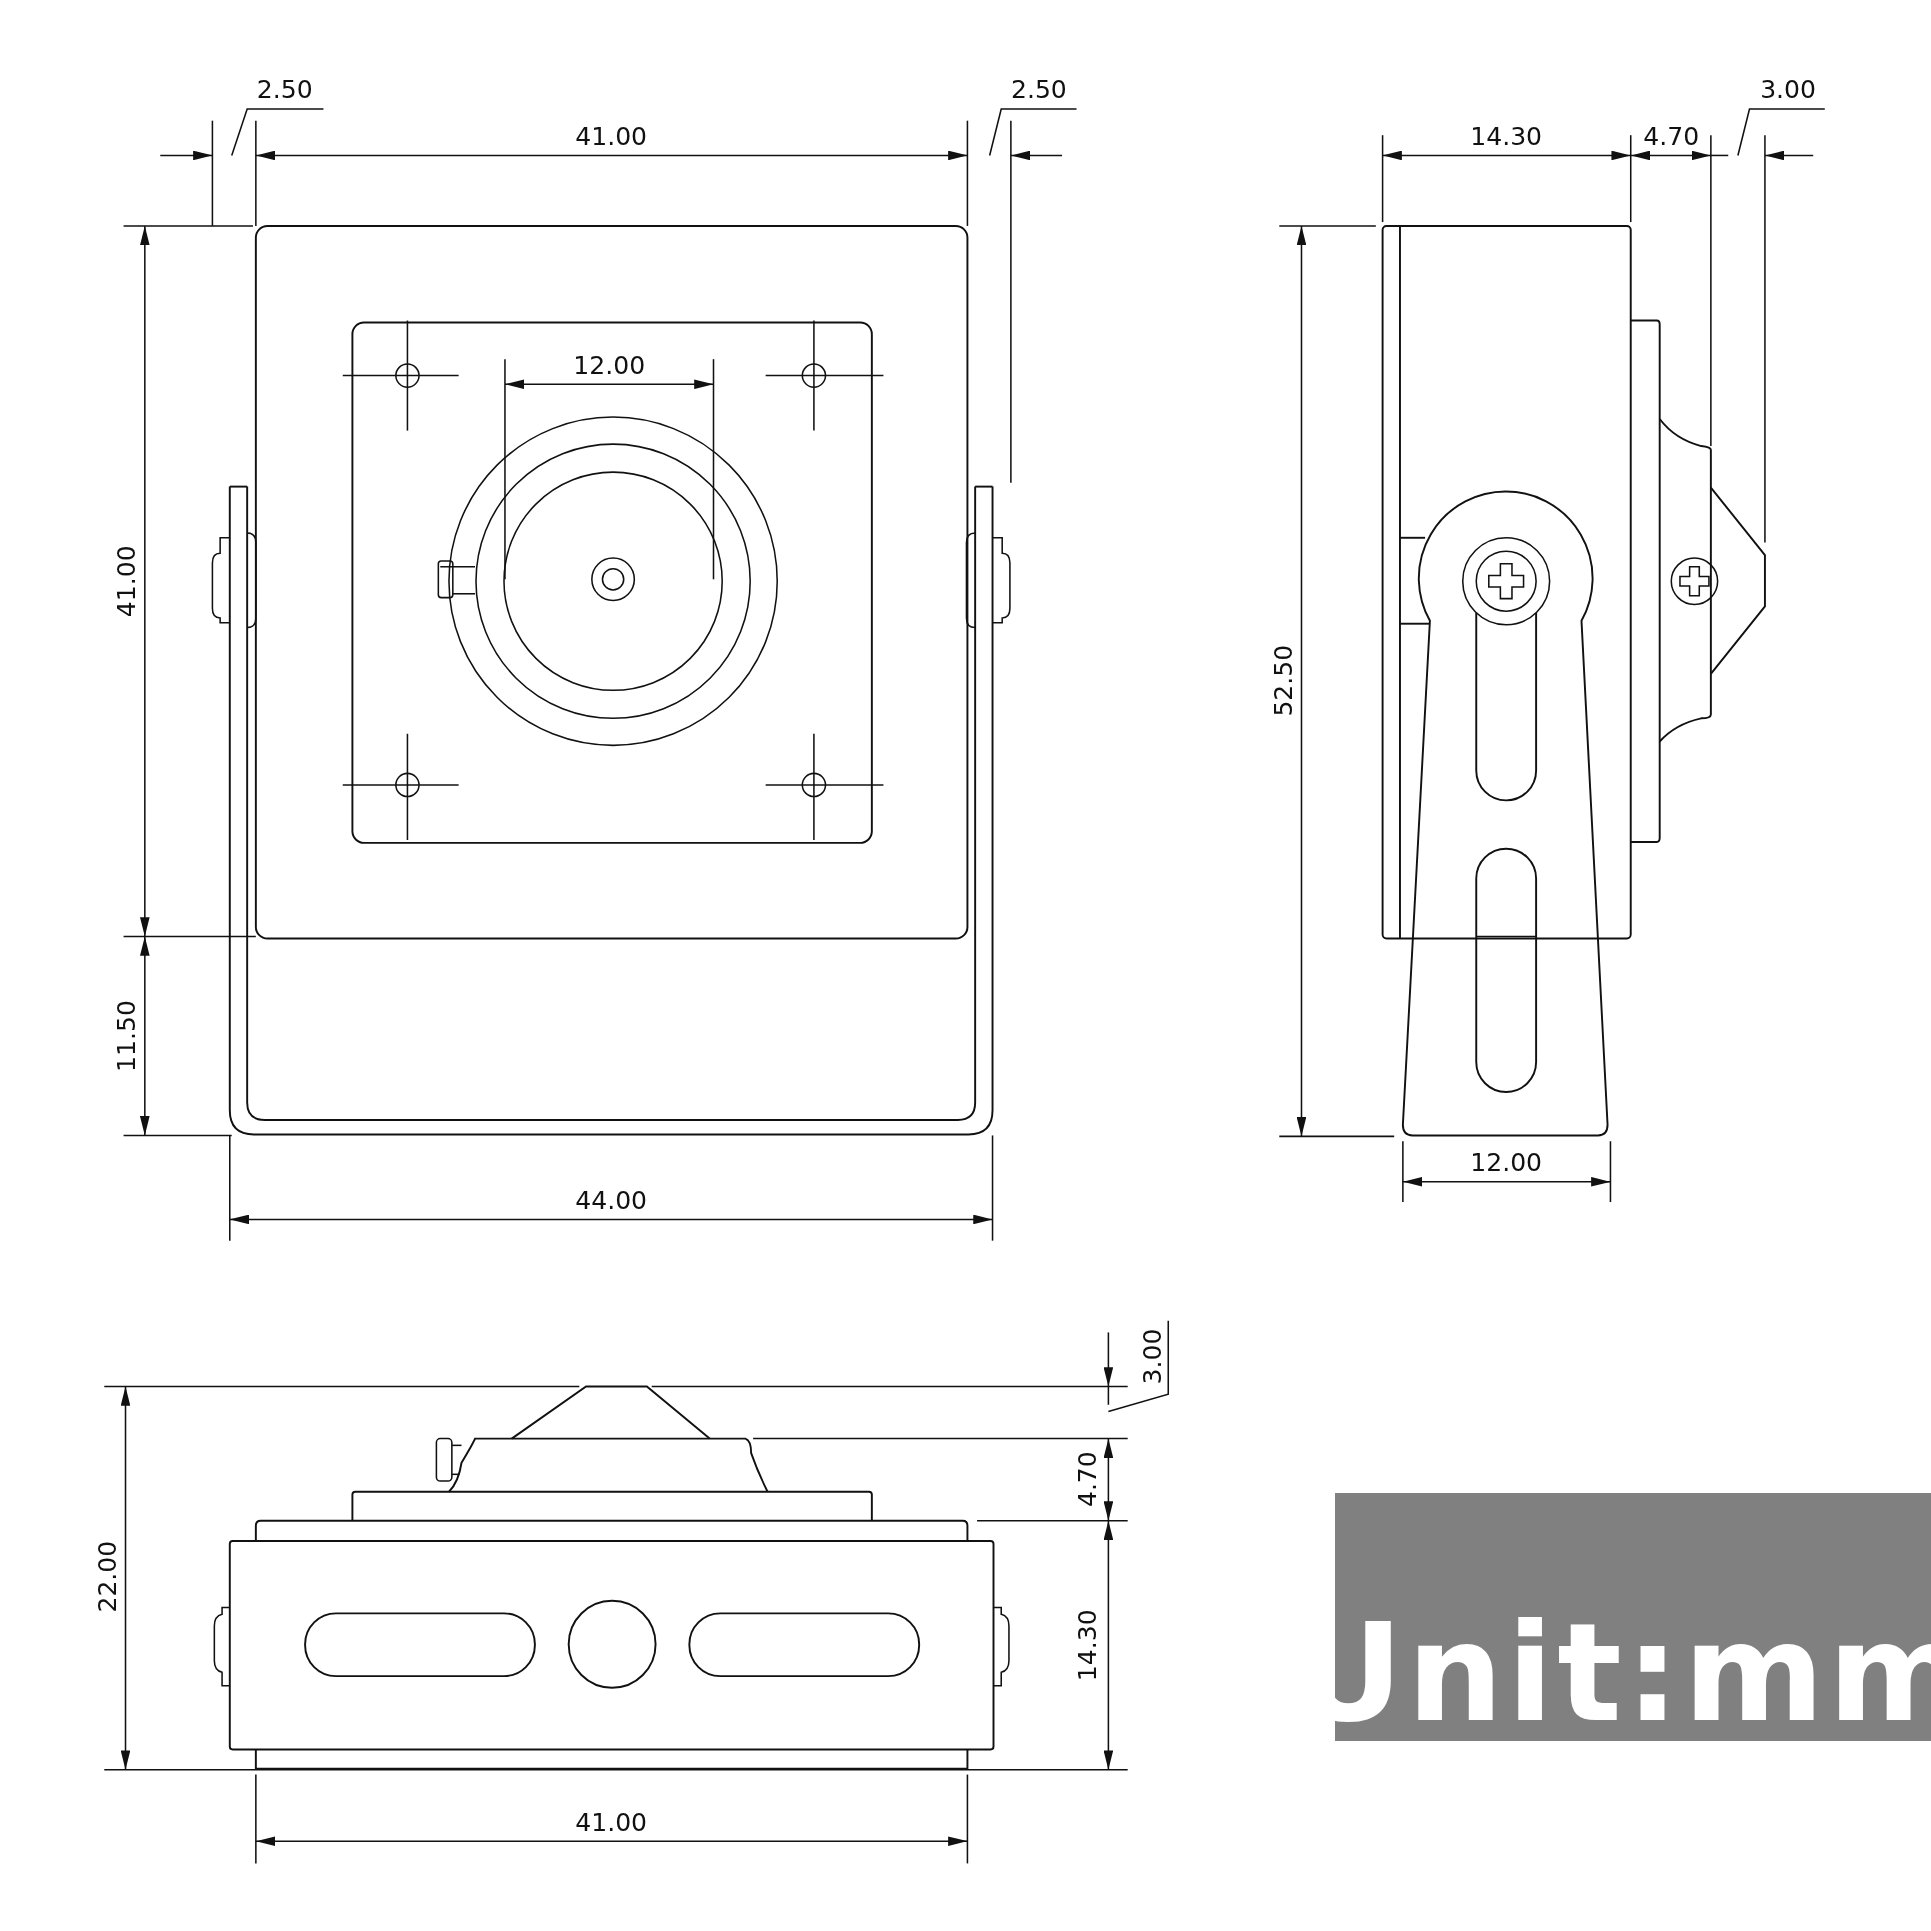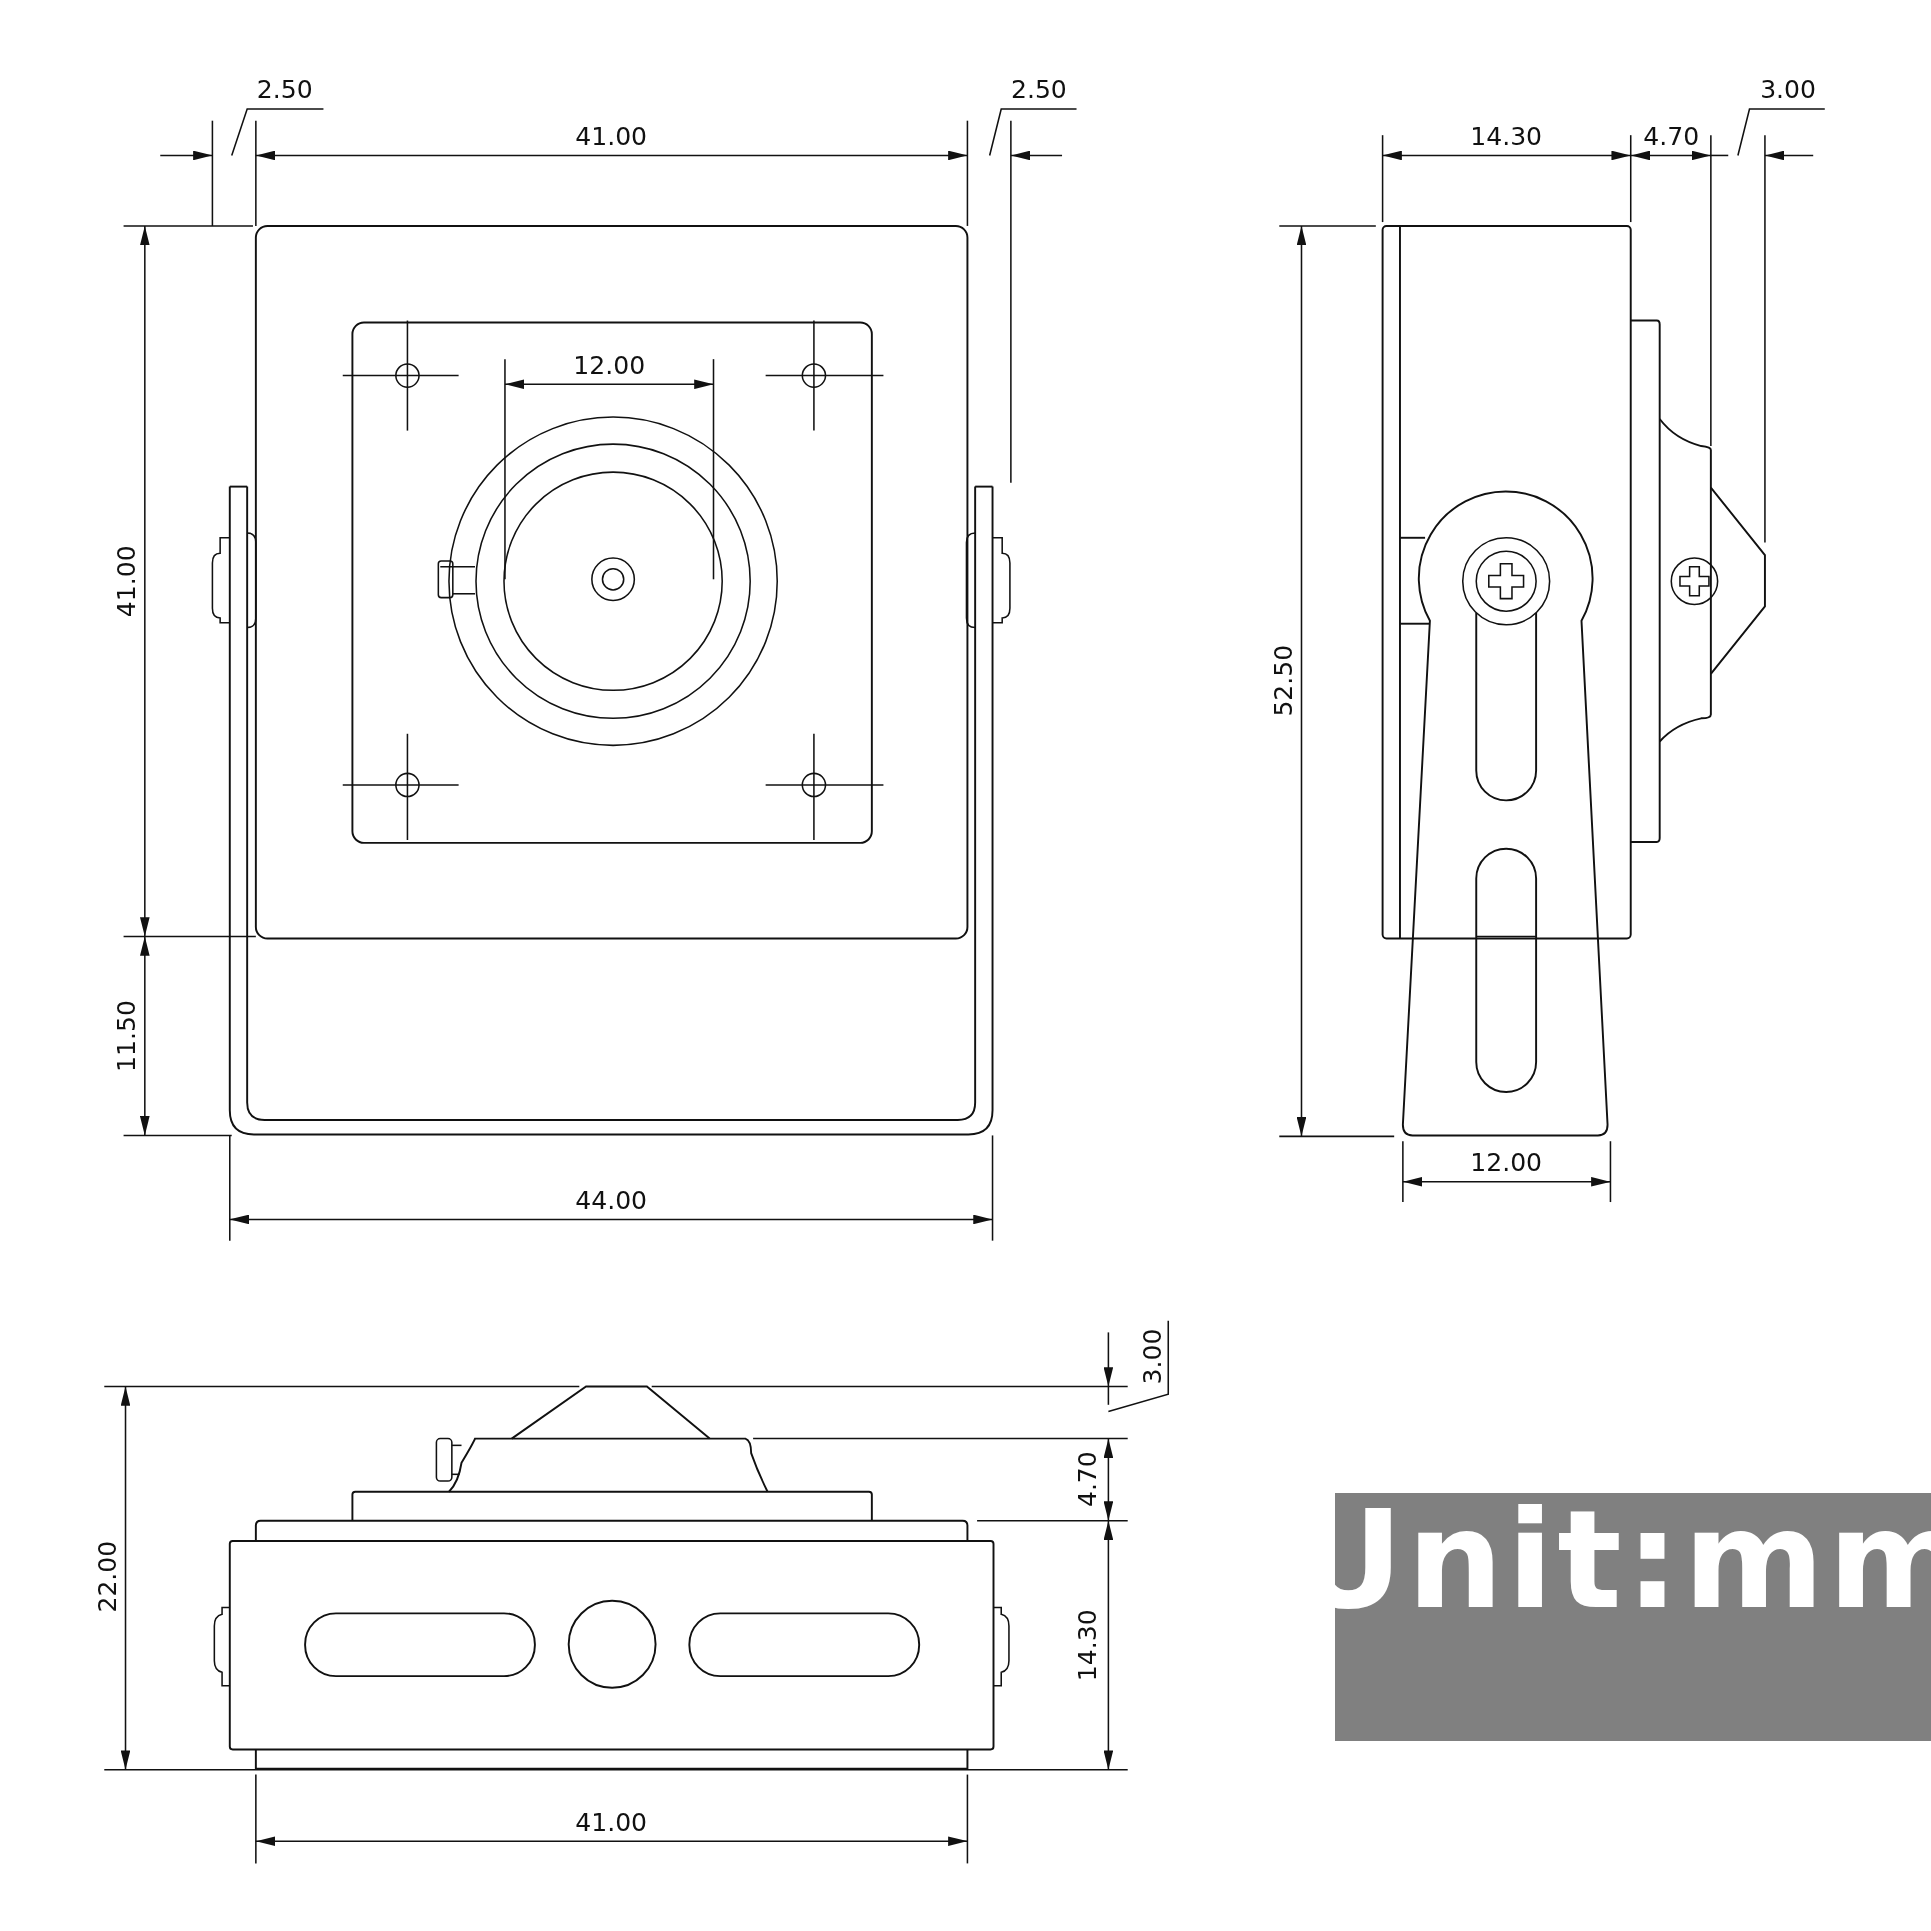--- a/index.html
+++ b/index.html
@@ -8,21 +8,21 @@
   svg text.dim {
     font-family: "DejaVu Sans", sans-serif;
     font-size: 26px;
     fill: #111111;
   }
   .ln { stroke: #111111; stroke-width: 2; fill: none; }
   .ln-thin { stroke: #111111; stroke-width: 1.6; fill: none; }
   .arrow { fill: #111111; }
   .unit-box {
     position: absolute; left: 1335px; top: 1493px; width: 596px; height: 248px;
-    background: #808080; display: flex; align-items: flex-start; justify-content: center;
+    background: #808080; display: flex; align-items: flex-end; justify-content: center;
   }
   .unit-label {
     font-family: "DejaVu Sans", sans-serif; font-weight: bold; font-size: 135px;
     color: #ffffff; letter-spacing: 3.9px; line-height: 1;
   }
 </style>
 </head>
 <body>
 
 <svg id="drawing" viewBox="0 0 2000 2000" xmlns="http://www.w3.org/2000/svg">

